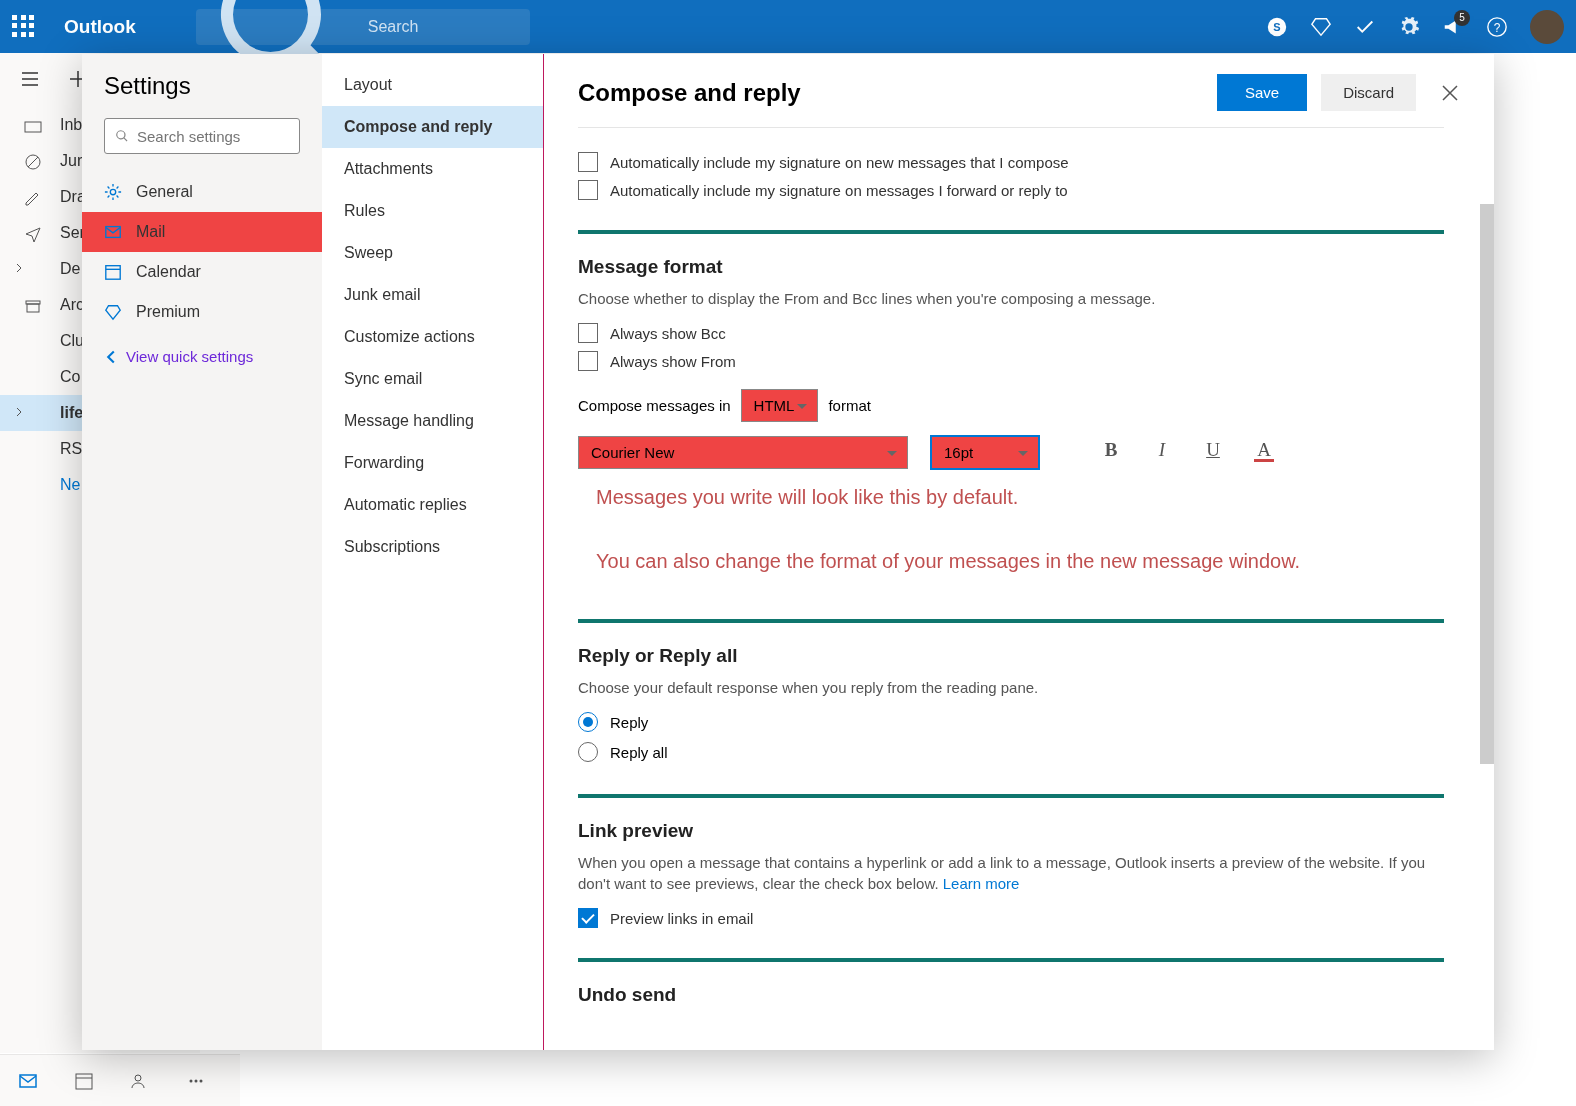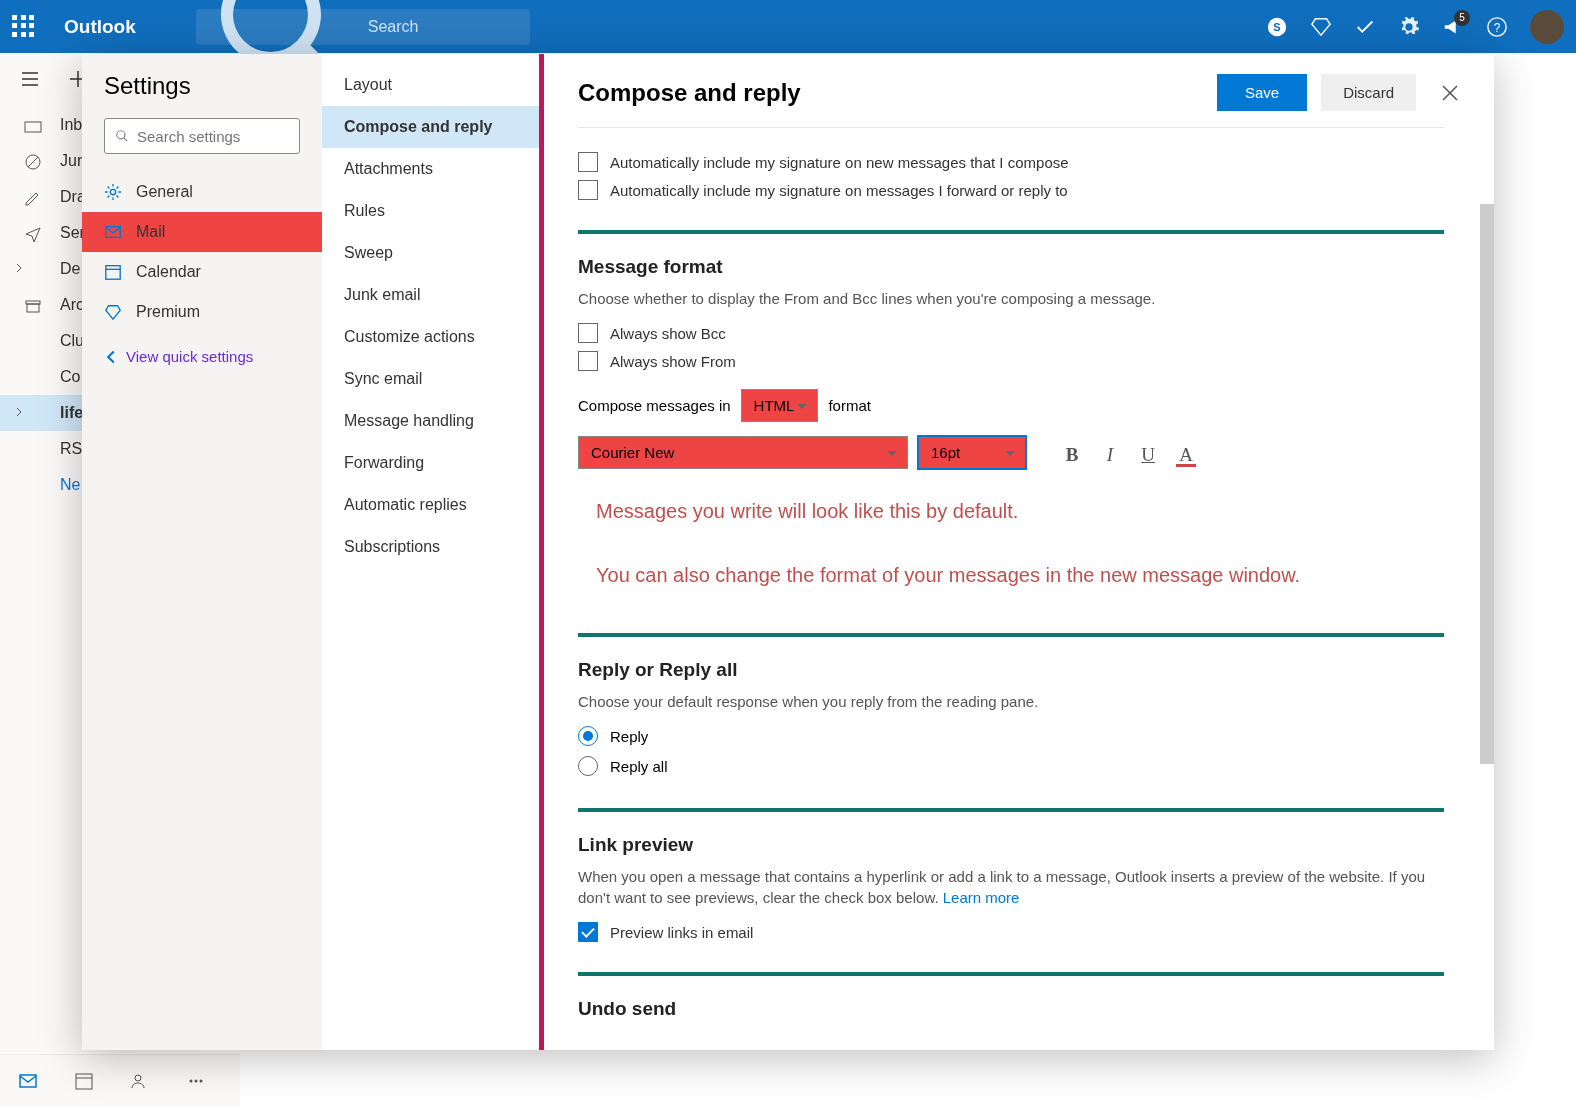--- a/index.html
+++ b/index.html
@@ -40,21 +40,21 @@
 .set-col1 { width: 240px; background: #f5f4f3; padding: 18px 0; }
 .set-title { font-size: 24px; font-weight: 400; padding: 0 22px 18px; }
 .set-search { margin: 0 22px 18px; border: 1px solid #888; border-radius: 3px; background: white; height: 36px; display: flex; align-items: center; padding: 0 10px; }
 .set-search input { border: none; outline: none; font-size: 15px; width: 100%; margin-left: 8px; }
 .cat { display: flex; align-items: center; padding: 11px 22px; font-size: 16px; color: #333; cursor: pointer; gap: 14px; }
 .cat.active { background: #ef4444; }
 .cat svg { width: 18px; height: 18px; fill: #0078d4; }
 .quick { color: #6d28d9; padding: 16px 22px; font-size: 15px; display: flex; align-items: center; gap: 8px; cursor: pointer; }
 .quick svg { width: 14px; height: 14px; fill: #0078d4; }
 
-.set-col2 { width: 222px; border-right: 5px solid #be185d; padding: 10px 0; }
+.set-col2 { width: 222px; border-right: 1px solid #be185d; padding: 10px 0; }
 .subitem { padding: 12px 22px; font-size: 16px; color: #333; cursor: pointer; }
 .subitem.active { background: #d0e7f8; font-weight: 600; }
 
 .set-col3 { flex: 1; display: flex; flex-direction: column; }
 .panel-head { display: flex; align-items: center; padding: 20px 34px 10px; }
 .panel-head h2 { font-size: 24px; font-weight: 600; flex: 1; }
 .btn-primary { background: #0078d4; color: white; border: none; padding: 10px 28px; font-size: 15px; cursor: pointer; margin-right: 14px; }
 .btn-secondary { background: #efefef; color: #333; border: none; padding: 10px 22px; font-size: 15px; cursor: pointer; margin-right: 24px; }
 .close-x { width: 20px; height: 20px; cursor: pointer; }
 .close-x svg { width: 20px; height: 20px; stroke: #555; stroke-width: 1.5; fill: none; }
@@ -71,21 +71,21 @@
 .radio { display: flex; align-items: center; gap: 12px; margin: 10px 0; font-size: 15px; }
 .radiobox { width: 20px; height: 20px; border: 1px solid #666; border-radius: 50%; display: flex; align-items: center; justify-content: center; cursor: pointer; }
 .radiobox.checked { border-color: #0078d4; }
 .radiobox.checked::after { content: ""; width: 10px; height: 10px; background: #0078d4; border-radius: 50%; }
 
 .inline-row { display: flex; align-items: center; gap: 10px; margin: 18px 0 14px; font-size: 15px; }
 .dropdown { border: 1px solid #888; padding: 7px 23px 7px 12px; font-size: 15px; background: #ef4444; cursor: pointer; position: relative; }
 .dropdown::after { content: ""; position: absolute; right: 10px; top: 14px; border-left: 5px solid transparent; border-right: 5px solid transparent; border-top: 5px solid #666; }
 .dropdown.font { width: 330px; }
 .dropdown.size { width: 108px; border-color: #0078d4; box-shadow: 0 0 0 1px #0078d4; }
-.fmt-row { display: flex; align-items: flex-end; gap: 10px; margin-bottom: 14px; }
+.fmt-row { display: flex; align-items: flex-start; gap: 23px; }
 .fmt-btn { width: 28px; height: 28px; display: flex; align-items: center; justify-content: center; cursor: pointer; font-family: 'Times New Roman', serif; font-size: 19px; color: #555; }
 .fmt-btn.bold { font-weight: bold; }
 .fmt-btn.italic { font-style: italic; }
 .fmt-btn.underline { text-decoration: underline; }
 .fmt-btn.color { position: relative; }
 .fmt-btn.color::after { content: ""; position: absolute; bottom: 2px; left: 4px; right: 4px; height: 3px; background: #c44; }
 .preview { font-family: 'Courier New', monospace; font-size: 20px; color: #c05050; padding: 12px 18px 20px; line-height: 1.6; }
 .link { color: #0078d4; cursor: pointer; }
 
 .scroll-track { position: absolute; right: 0; top: 120px; width: 14px; height: 850px; }

